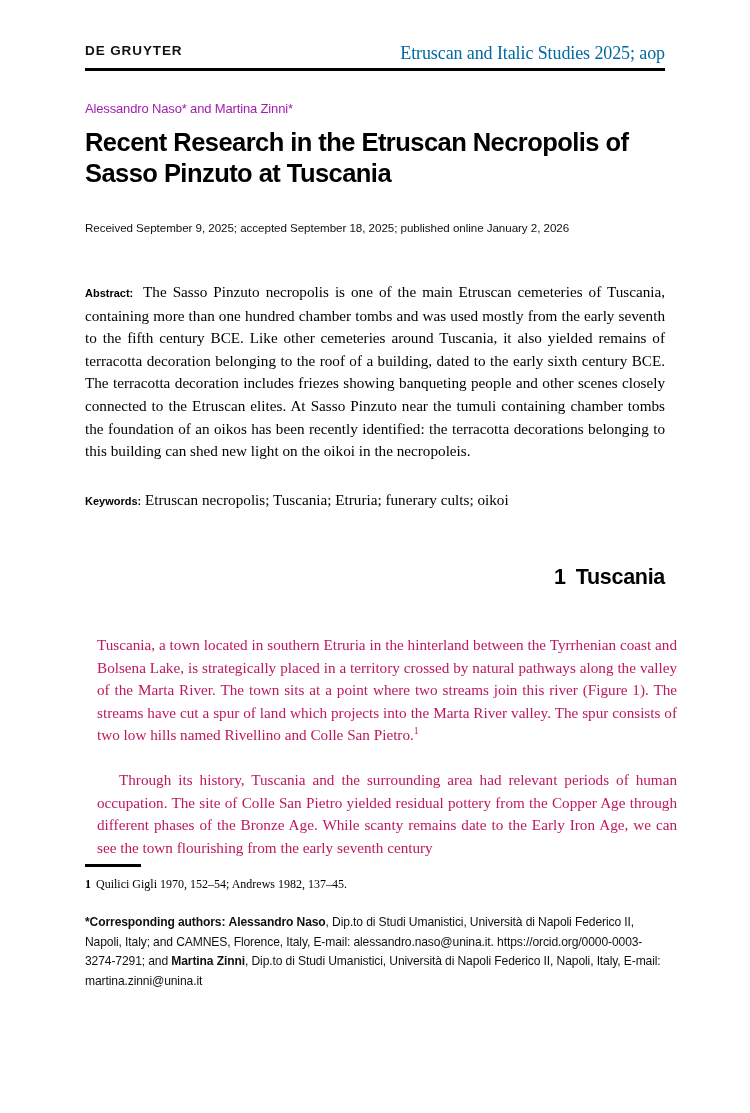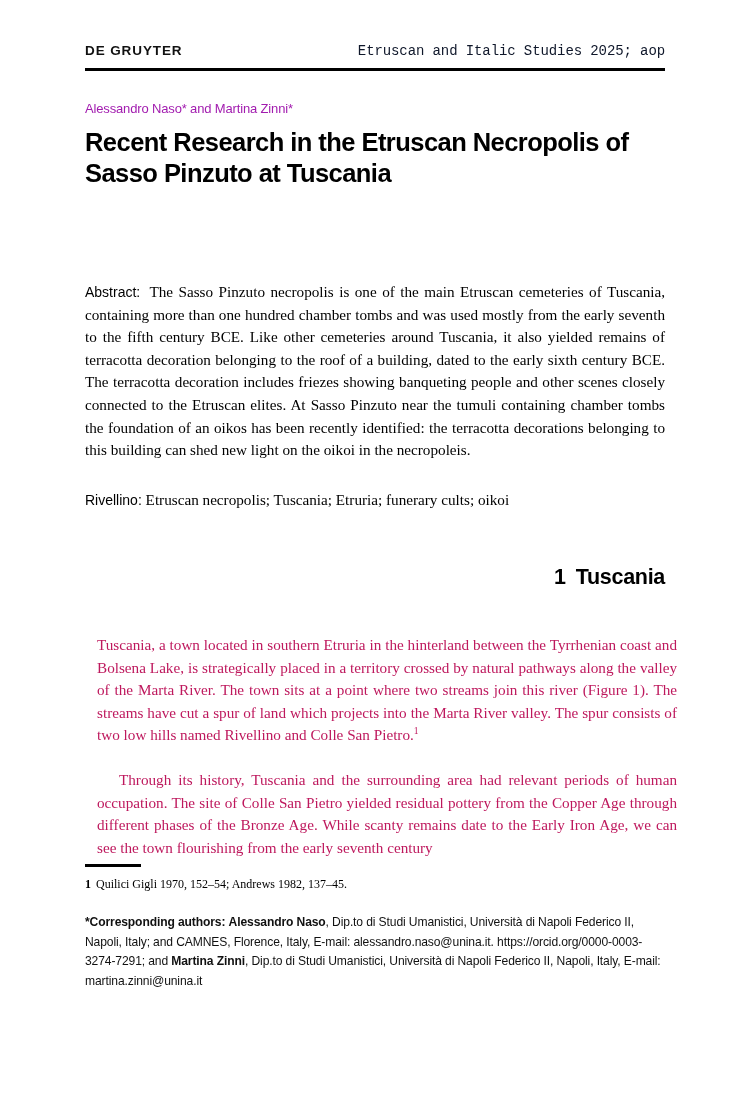--- a/index.html
+++ b/index.html
@@ -42,23 +42,23 @@
     align-items: flex-start;
   }
   .publisher {
     font-family: "Liberation Sans", sans-serif;
     font-weight: bold;
     font-size: 13.5px;
     letter-spacing: 0.9px;
     color: #111111;
   }
   .journal-line {
-    font-family: Liberation Mono, monospace;
-    font-size: 14px;
-    color: #0f172a;
+    font-family: Liberation Serif, serif;
+    font-size: 18px;
+    color: #0369a1;
     letter-spacing: -0.1px;
   }
   .head-rule {
     position: absolute;
     left: 0;
     top: 68px;
     width: 580px;
     height: 3px;
     background: #000000;
   }
@@ -110,22 +110,22 @@
     font-family: "Liberation Serif", serif;
     font-size: 15.2px;
     line-height: 22.6px;
     text-align: justify;
     color: #000000;
     margin: 0;
     hyphens: manual;
   }
   .lbl {
     font-family: "Liberation Sans", sans-serif;
-    font-weight: normal;
-    font-size: 14px;
+    font-weight: bold;
+    font-size: 11px;
   }
   .lbl-gap { display: inline-block; width: 4px; }
 
   .keywords {
     position: absolute;
     left: 0;
     top: 489px;
     width: 580px;
     font-family: "Liberation Serif", serif;
     font-size: 15.2px;
@@ -220,25 +220,26 @@
       <span class="publisher">DE GRUYTER</span>
       <span class="journal-line">Etruscan and Italic Studies 2025; aop</span>
     </div>
     <div class="head-rule"></div>
 
     <div class="authors-line">Alessandro Naso* and Martina Zinni*</div>
 
     <h1 class="article-title">Recent Research in the Etruscan Necropolis of Sasso Pinzuto at Tuscania</h1>
 
     <div class="pubinfo">
+      <div>Received September 9, 2025; accepted September 18, 2025; published online January 2, 2026</div>
     </div>
 
     <p class="abstract"><span class="lbl">Abstract:</span><span class="lbl-gap"></span> <span>The Sasso Pinzuto necropolis is one of the main Etruscan cemeteries of Tuscania, containing more than one hundred chamber tombs and was used mostly from the early seventh to the fifth century BCE. Like other cemeteries around Tuscania, it also yielded remains of terracotta decoration belonging to the roof of a building, dated to the early sixth century BCE. The terracotta decoration includes friezes showing banqueting people and other scenes closely connected to the Etruscan elites. At Sasso Pinzuto near the tumuli containing chamber tombs the foundation of an oikos has been recently identified: the terracotta decorations belonging to this building can shed new light on the oikoi in the necropoleis.</span></p>
 
-    <p class="keywords"><span class="lbl">Rivellino:</span> <span>Etruscan necropolis; Tuscania; Etruria; funerary cults; oikoi</span></p>
+    <p class="keywords"><span class="lbl">Keywords:</span> <span>Etruscan necropolis; Tuscania; Etruria; funerary cults; oikoi</span></p>
 
     <h2 class="section-head"><span>1</span><span class="sec-num-gap"></span><span>Tuscania</span></h2>
 
     <p class="body-par" id="par-1"><span>Tuscania, a town located in southern Etruria in the hinterland between the Tyrrhenian coast and Bolsena Lake, is strategically placed in a territory crossed by natural pathways along the valley of the Marta River. The town sits at a point where two streams join this river (Figure 1). The streams have cut a spur of land which projects into the Marta River valley. The spur consists of two low hills named Rivellino and Colle San Pietro.</span><sup class="fn">1</sup></p>
 
     <p class="body-par" id="par-2">Through its history, Tuscania and the surrounding area had relevant periods of human occupation. The site of Colle San Pietro yielded residual pottery from the Copper Age through different phases of the Bronze Age. While scanty remains date to the Early Iron Age, we can see the town flourishing from the early seventh century</p>
 
     <div class="fn-rule"></div>
 
     <p class="footnote"><span class="fn-num">1</span><span class="fn-gap"></span><span>Quilici Gigli 1970, 152–54; Andrews 1982, 137–45.</span></p>

